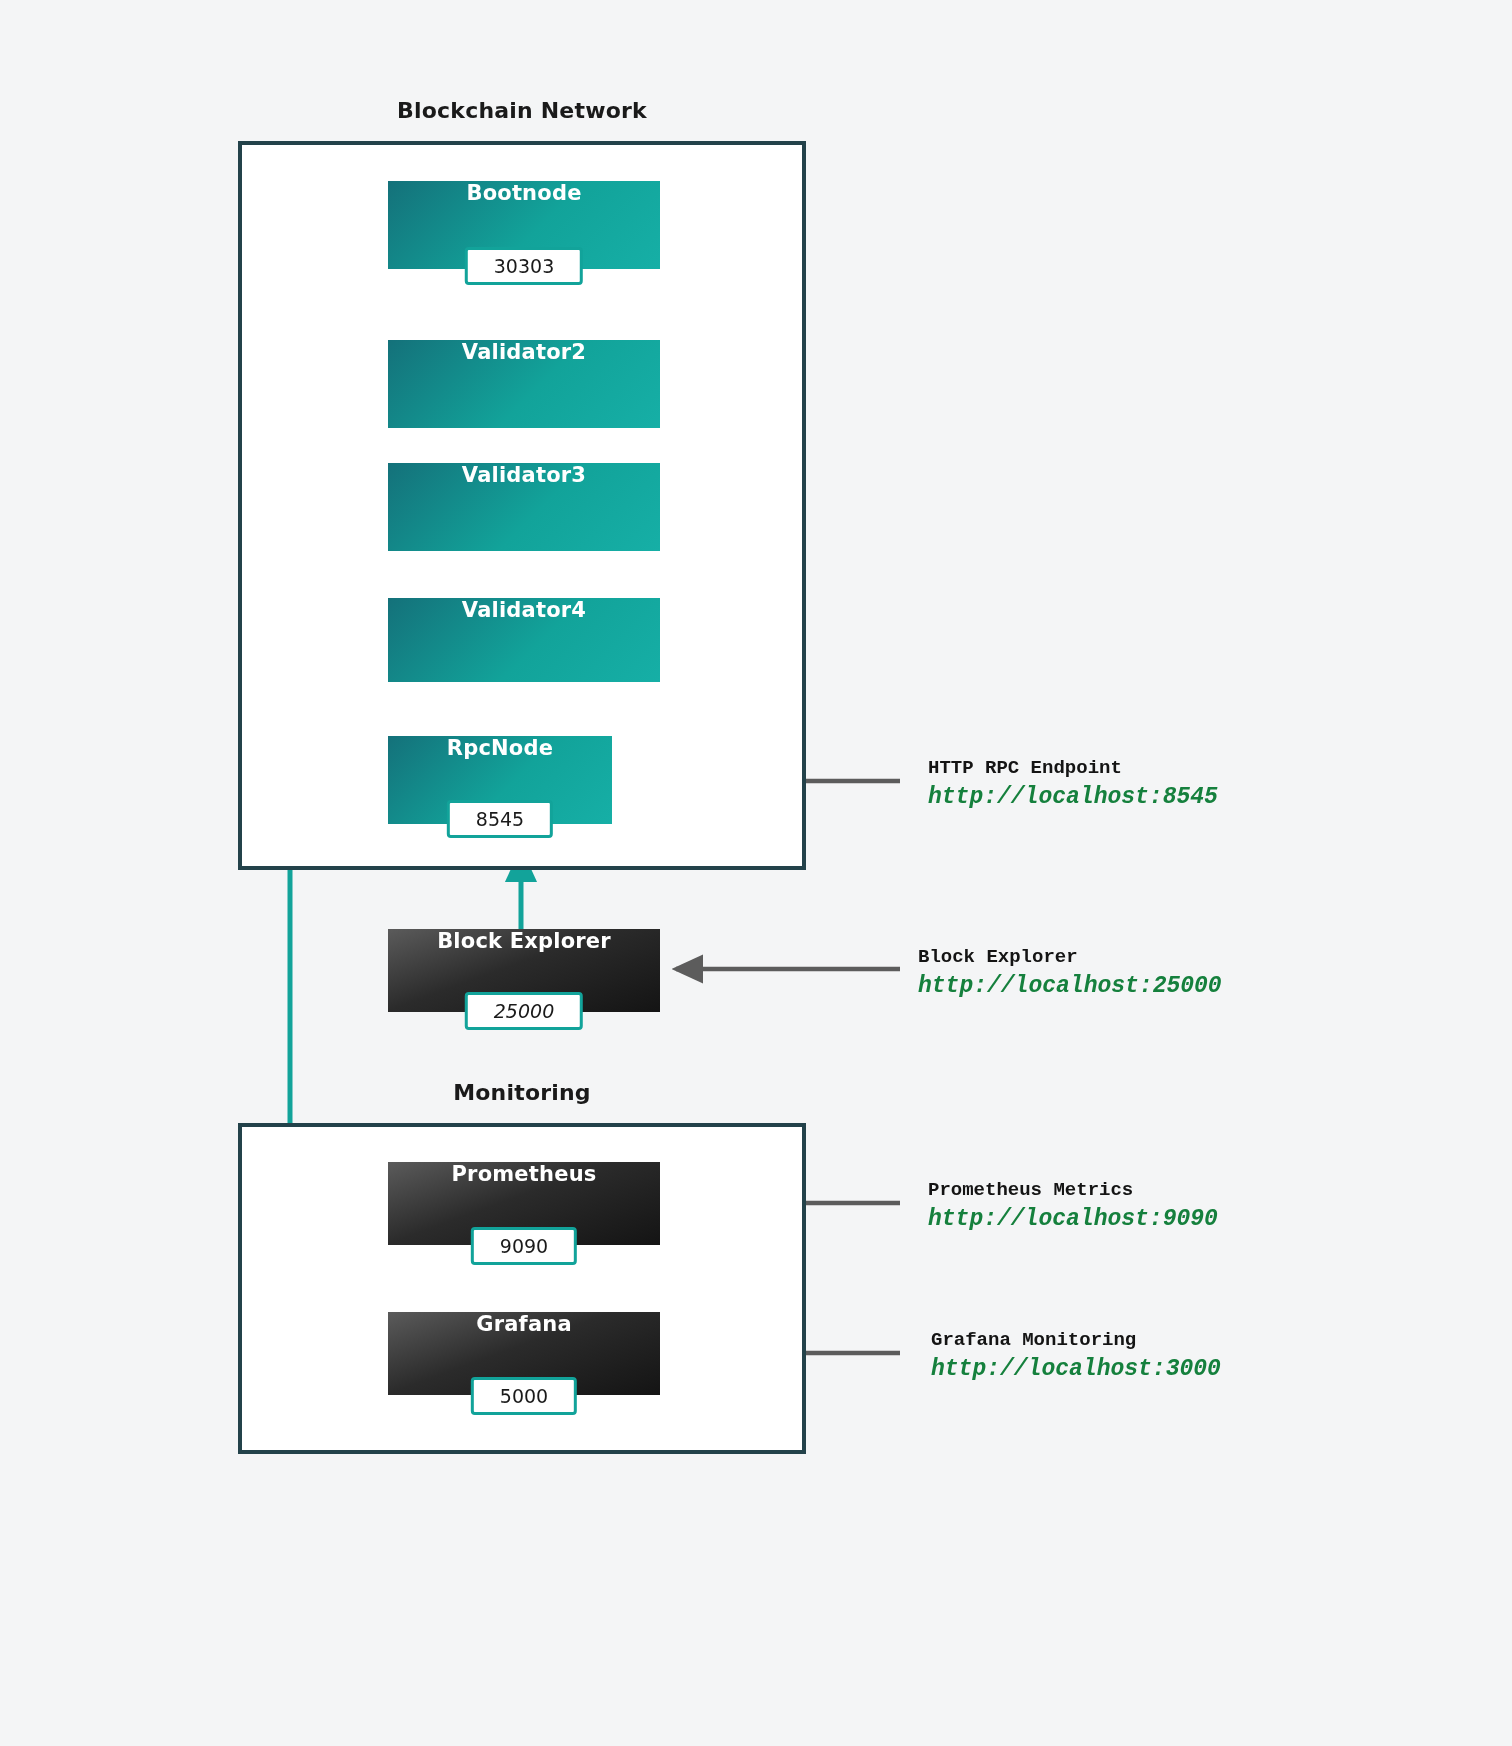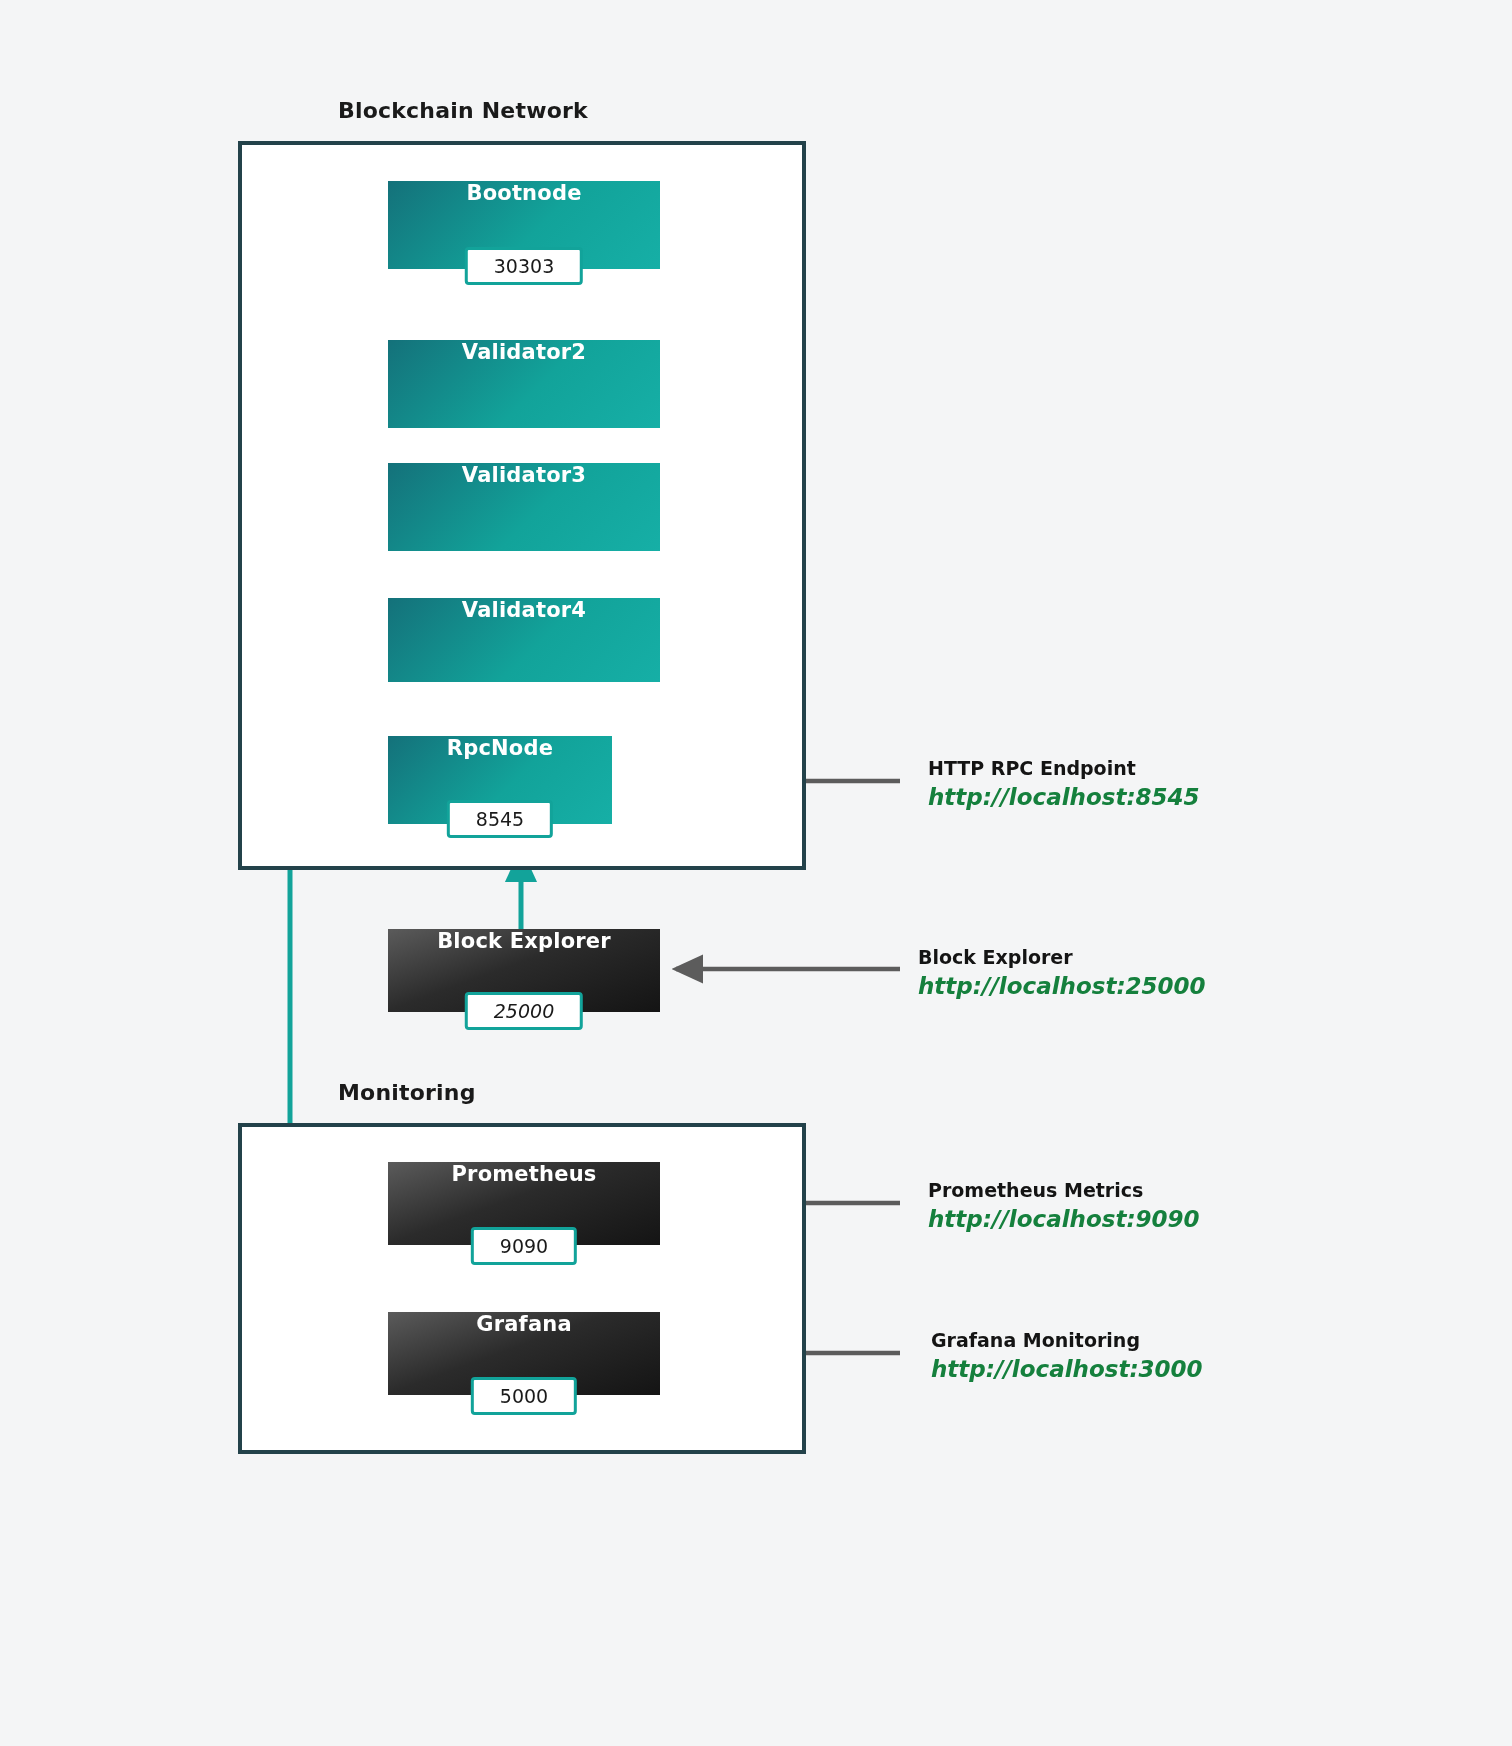--- a/index.html
+++ b/index.html
@@ -24,20 +24,21 @@
     background: #ffffff;
     border: 4px solid #23424a;
     box-sizing: border-box;
   }
   .group-title {
     position: absolute;
     font-size: 22px;
     font-weight: 700;
     color: #1a1a1a;
     letter-spacing: 0.2px;
+    text-align: center;
     white-space: nowrap;
   }
   
   .node {
     position: absolute;
     box-sizing: border-box;
     display: flex;
     flex-direction: column;
     align-items: center;
   }
@@ -68,20 +69,21 @@
     font-family: "DejaVu Sans", "Liberation Sans", sans-serif;
     padding: 5px 26px;
     white-space: nowrap;
     text-align: center;
     box-sizing: border-box;
   }
   
   .annotation {
     position: absolute;
     white-space: nowrap;
+    font-family: Liberation Mono, monospace;
   }
   .annotation .ann-title {
     font-size: 19px;
     font-weight: 700;
     color: #141414;
     line-height: 1.35;
     display: block;
   }
   .annotation .ann-url {
     font-size: 23px;

